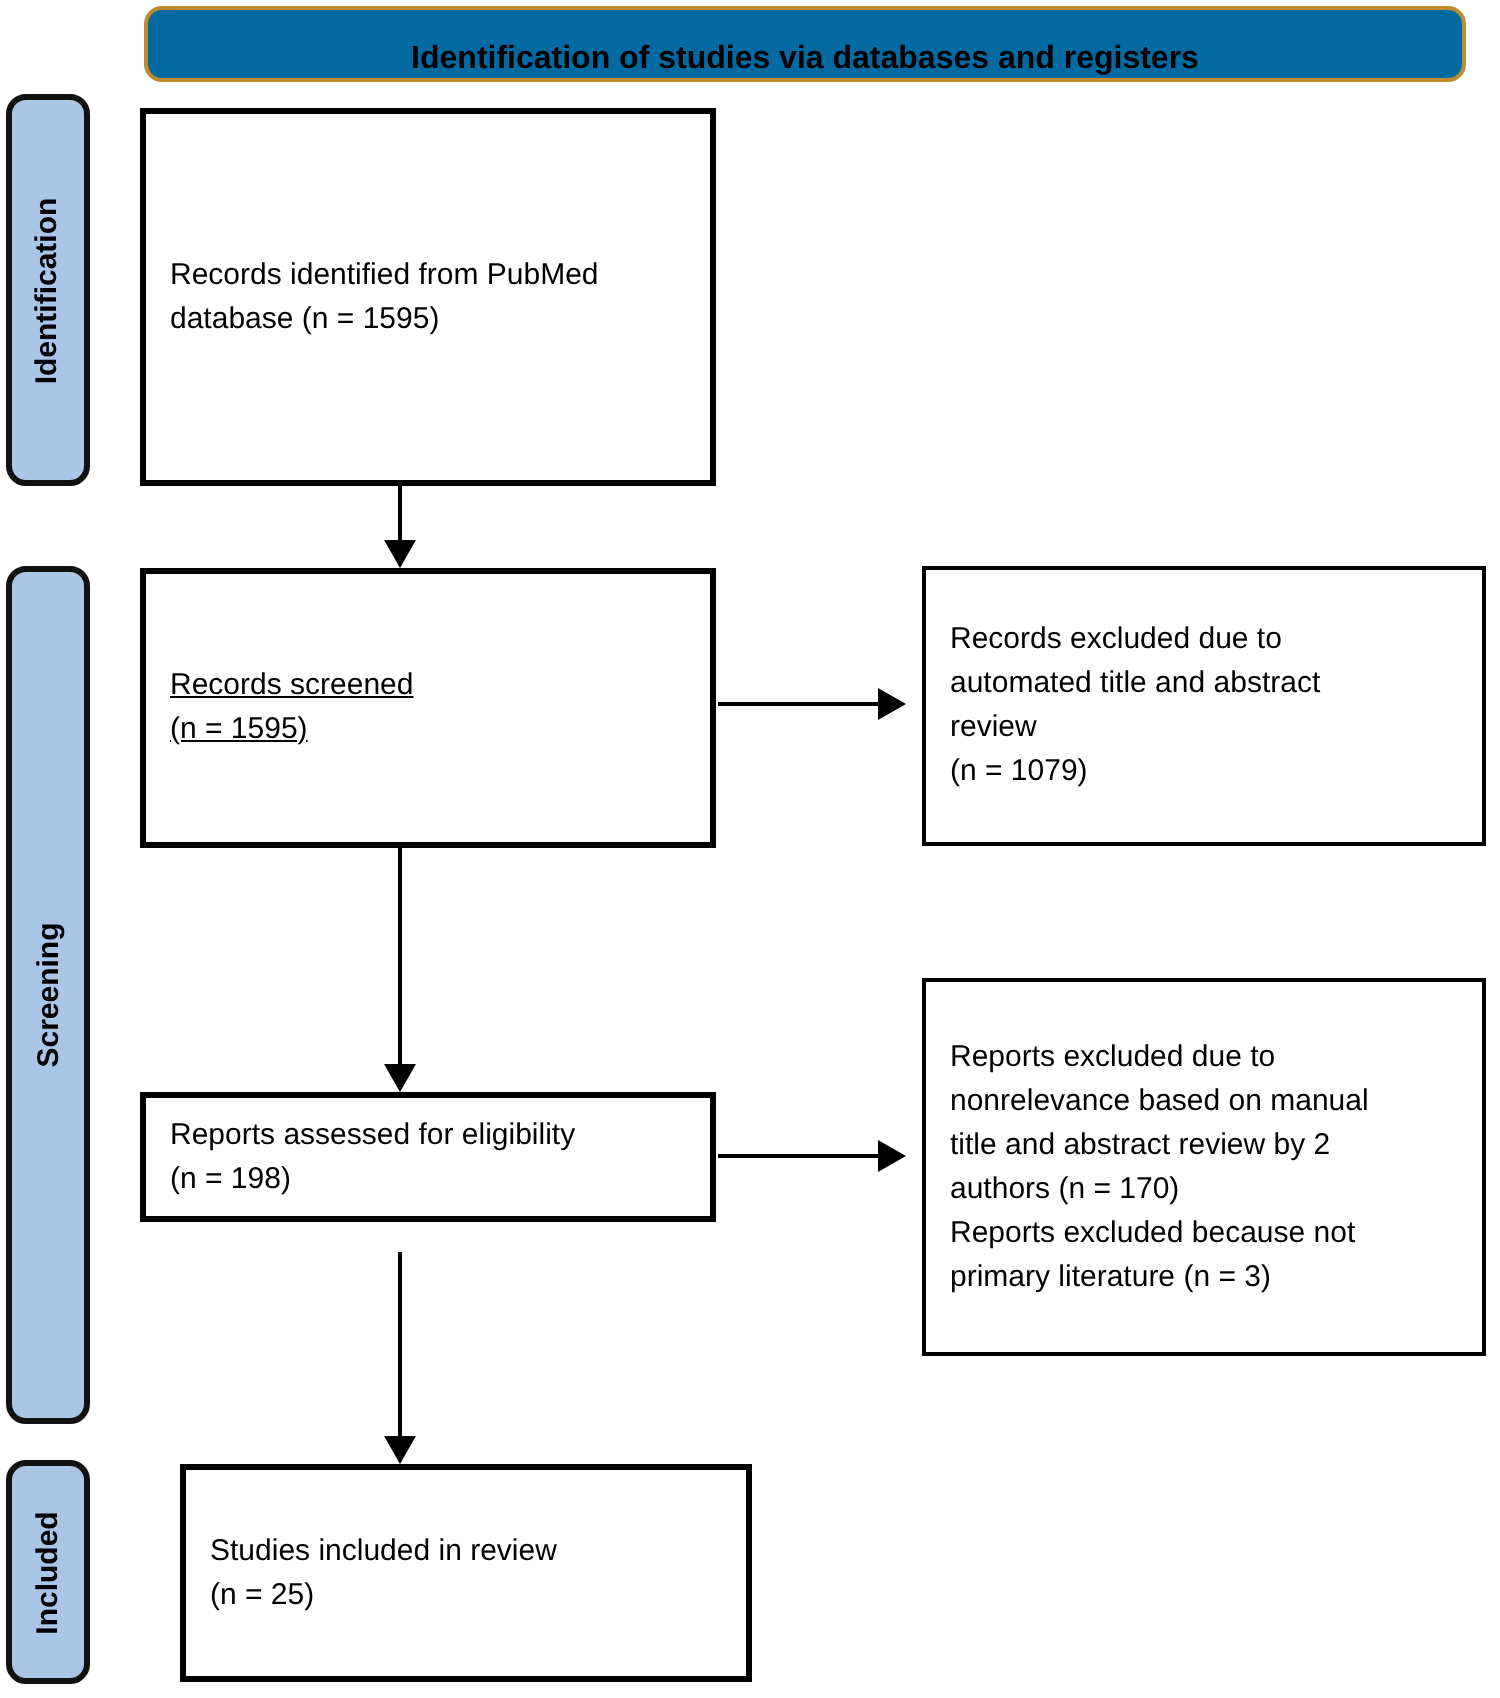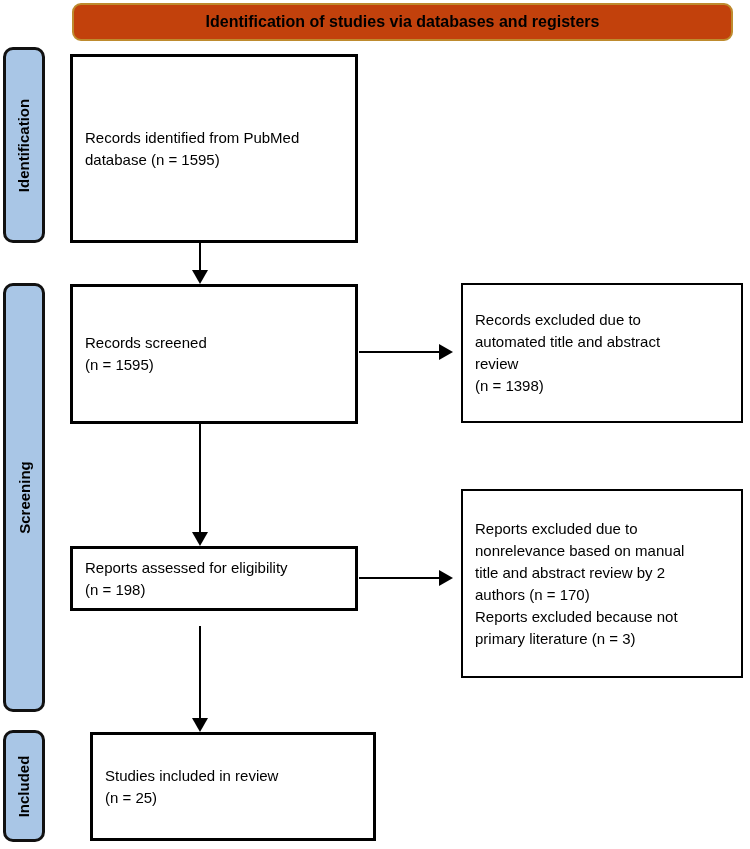--- a/index.html
+++ b/index.html
@@ -14,26 +14,26 @@
     height: 849px;
     background: #ffffff;
     overflow: hidden;
     color: #000000;
   }
   
   .banner {
     position: absolute;
     left: 72px; top: 3px;
     width: 661px; height: 38px;
-    background: #c2410c;
+    background: #0369a1;
     border: 2px solid #BE8B2E;
     border-radius: 9px;
     box-sizing: border-box;
     display: flex;
-    align-items: center;
+    align-items: flex-end;
     justify-content: center;
     font-size: 16px;
     font-weight: bold;
   }
   
   .stage {
     position: absolute;
     left: 3px;
     width: 42px;
     background: #A9C6E6;
@@ -63,21 +63,21 @@
     box-sizing: border-box;
     display: flex;
     align-items: center;
     padding: 4px 8px 4px 12px;
     font-size: 15px;
     line-height: 22px;
     white-space: pre-line;
   }
   .box.side { border-width: 2px; }
   #box-records-identified { left: 70px;  top: 54px;  width: 288px; height: 189px; }
-  #box-records-screened   { left: 70px;  top: 284px; width: 288px; height: 140px; }
+  #box-records-screened   { left: 70px;  top: 284px; width: 288px; height: 140px; text-decoration: underline; }
   #box-records-excluded   { left: 461px; top: 283px; width: 282px; height: 140px; }
   #box-reports-assessed   { left: 70px;  top: 546px; width: 288px; height: 65px;  }
   #box-reports-excluded   { left: 461px; top: 489px; width: 282px; height: 189px; }
   #box-studies-included   { left: 70px;  top: 732px; width: 286px; height: 109px; margin-left: 20px; }
   
   .arrows {
     position: absolute;
     left: 0; top: 0;
     width: 750px; height: 849px;
     pointer-events: none;
@@ -109,21 +109,21 @@
 database (n = 1595)</span>
   </div>
   <div class="box" id="box-records-screened">
     <span>Records screened
 (n = 1595)</span>
   </div>
   <div class="box side" id="box-records-excluded">
     <span>Records excluded due to
 automated title and abstract
 review
-(n = 1398)</span>
+(n = 1079)</span>
   </div>
   <div class="box" id="box-reports-assessed">
     <span>Reports assessed for eligibility
 (n = 198)</span>
   </div>
   <div class="box side" id="box-reports-excluded">
     <span>Reports excluded due to
 nonrelevance based on manual
 title and abstract review by 2
 authors (n = 170)

